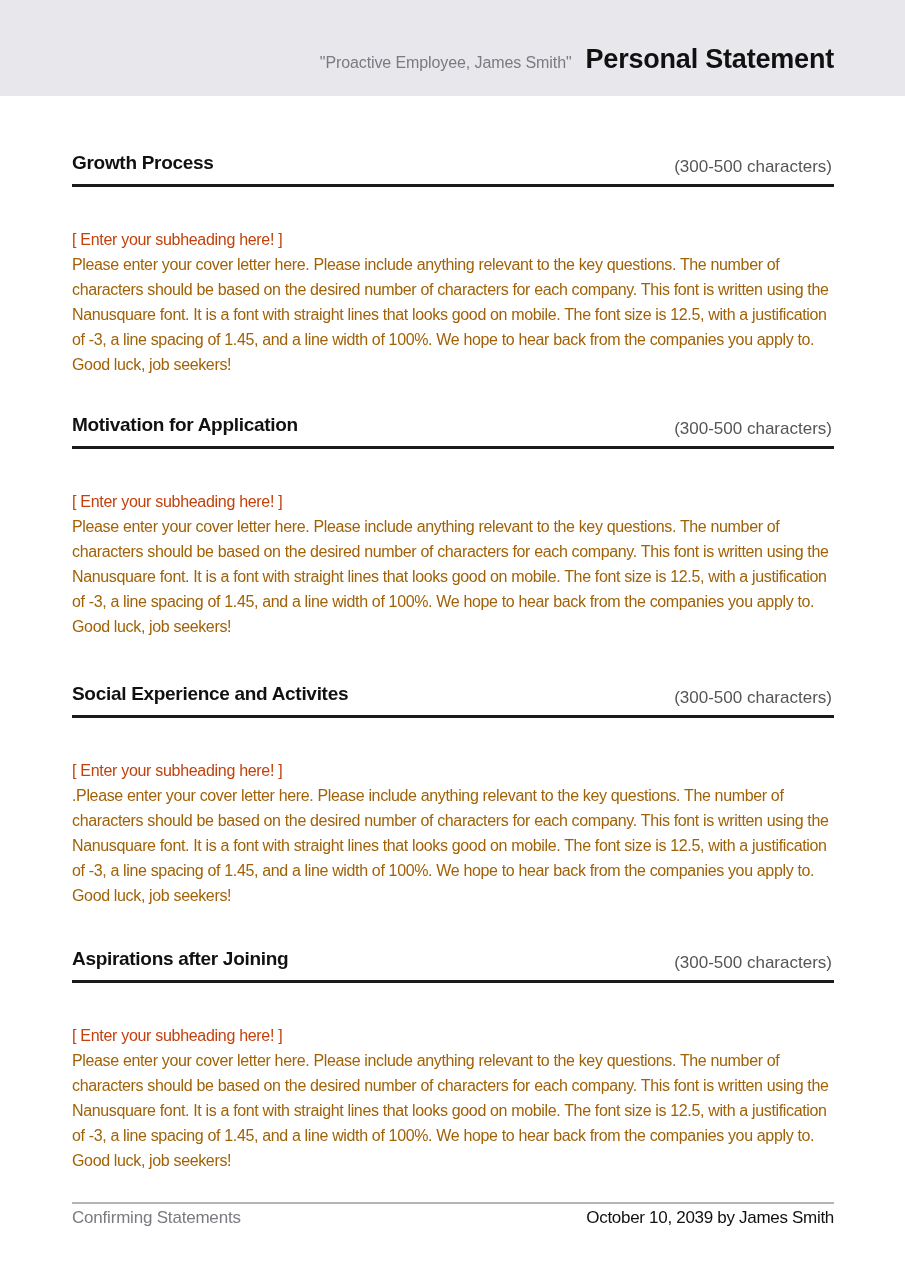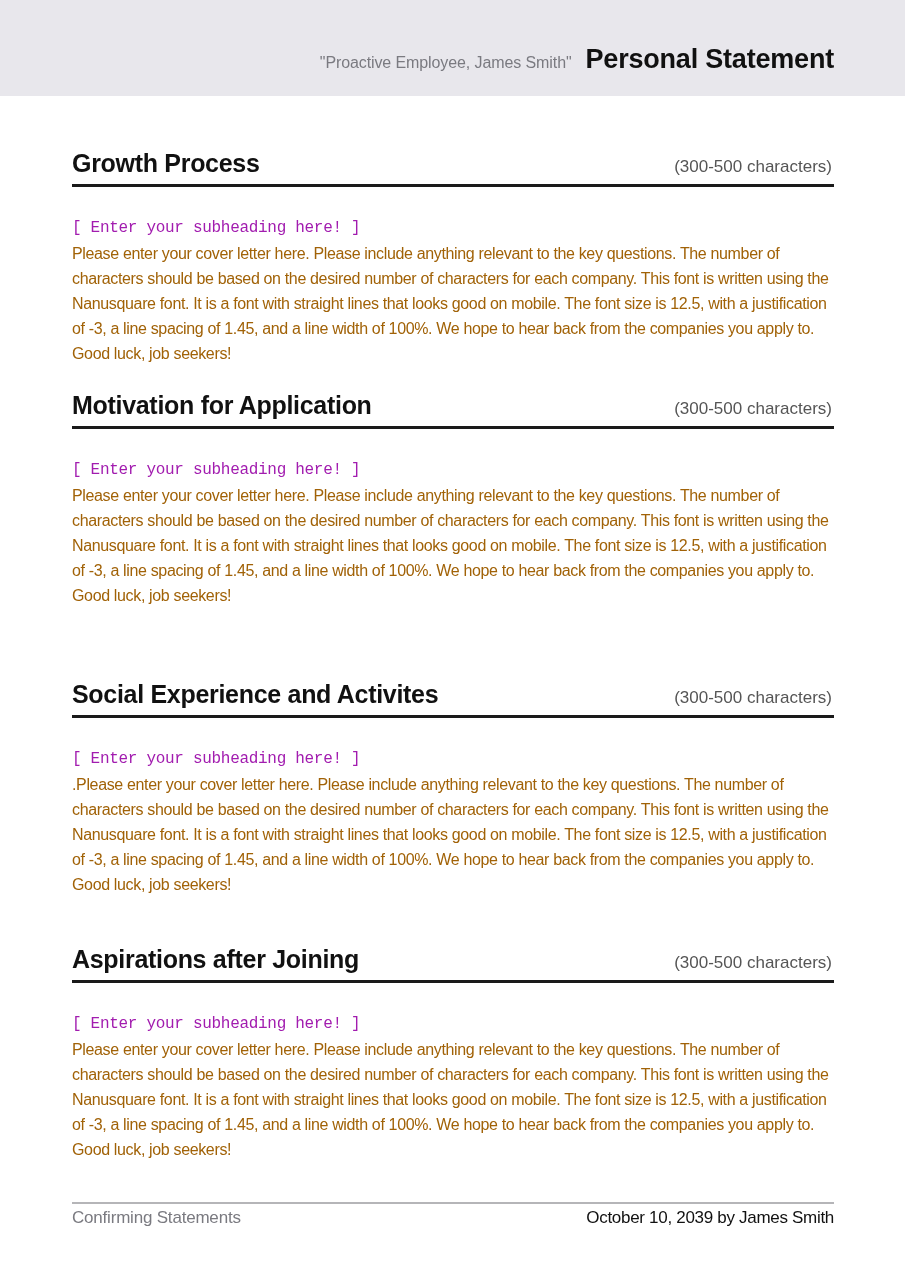--- a/index.html
+++ b/index.html
@@ -14,23 +14,23 @@
     position: absolute; right: 71px; top: 44px; display: flex; align-items: baseline; gap: 14px;
   }
   .tagline { font-size: 16px; color: #7a7a80; letter-spacing: -0.1px; }
   .doc-title { font-size: 27px; font-weight: bold; color: #111; letter-spacing: -0.2px; }
 
   .section { position: absolute; left: 72px; width: 762px; }
   .sec-head {
     display: flex; justify-content: space-between; align-items: flex-end;
     border-bottom: 3px solid #1a1a1a; padding-bottom: 6px; height: 34px; box-sizing: content-box;
   }
-  .sec-title { font-size: 25px; font-weight: bold; color: #111; letter-spacing: -0.3px; line-height: 30px; }
+  .sec-title { font-size: 19px; font-weight: bold; color: #111; letter-spacing: -0.3px; line-height: 30px; }
   .sec-limit { font-size: 17px; color: #555; line-height: 22px; padding-right: 2px; }
-  .sec-sub { margin-top: 29px; font-size: 16px; color: #a21caf; line-height: 25px; letter-spacing: -0.3px; font-family: Liberation Mono, monospace; }
+  .sec-sub { margin-top: 40px; font-size: 16px; color: #c2410c; line-height: 25px; letter-spacing: -0.3px; }
   .sec-body { font-size: 16px; color: #a16207; line-height: 25px; letter-spacing: -0.35px; width: 762px; }
 
   .footer { position: absolute; left: 72px; top: 1202px; width: 762px; border-top: 2px solid #b5b5b8; }
   .footer-row { display: flex; justify-content: space-between; margin-top: 4px; font-size: 17px; }
   .footer-left { color: #7a7a80; letter-spacing: -0.2px; }
   .footer-right { color: #111; letter-spacing: -0.3px; }
 </style>
 </head>
 <body>
 
@@ -43,21 +43,21 @@
 
 <div class="section" style="top:144px;">
   <div class="sec-head">
     <span class="sec-title">Growth Process</span>
     <span class="sec-limit">(300-500 characters)</span>
   </div>
   <div class="sec-sub">[ Enter your subheading here! ]</div>
   <div class="sec-body">Please enter your cover letter here. Please include anything relevant to the key questions. The number of characters should be based on the desired number of characters for each company. This font is written using the Nanusquare font. It is a font with straight lines that looks good on mobile. The font size is 12.5, with a justification of -3, a line spacing of 1.45, and a line width of 100%. We hope to hear back from the companies you apply to. Good luck, job seekers!</div>
 </div>
 
-<div class="section" style="top:386px;">
+<div class="section" style="top:406px;">
   <div class="sec-head">
     <span class="sec-title">Motivation for Application</span>
     <span class="sec-limit">(300-500 characters)</span>
   </div>
   <div class="sec-sub">[ Enter your subheading here! ]</div>
   <div class="sec-body">Please enter your cover letter here. Please include anything relevant to the key questions. The number of characters should be based on the desired number of characters for each company. This font is written using the Nanusquare font. It is a font with straight lines that looks good on mobile. The font size is 12.5, with a justification of -3, a line spacing of 1.45, and a line width of 100%. We hope to hear back from the companies you apply to. Good luck, job seekers!</div>
 </div>
 
 <div class="section" style="top:675px;">
   <div class="sec-head">

